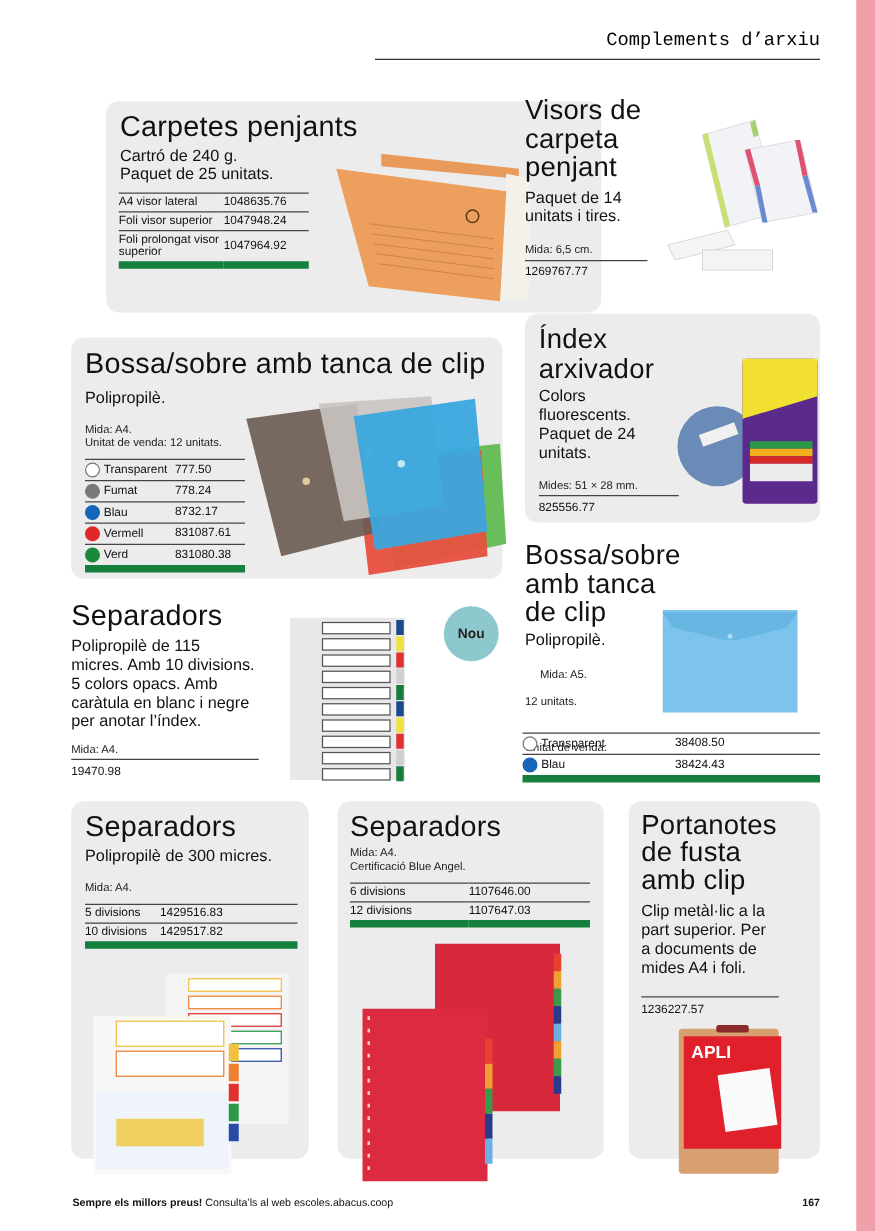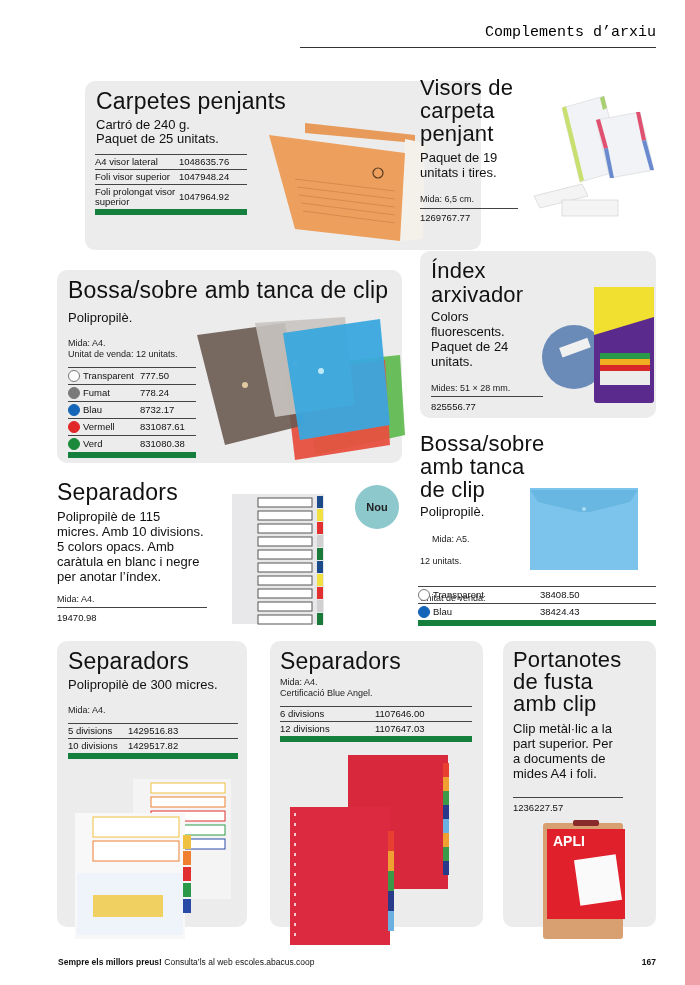--- a/index.html
+++ b/index.html
@@ -79,21 +79,21 @@
   </svg>
 </div>
 
 <div class="nocard" style="left:420px; top:76px; width:250px; height:160px;">
   <div class="title" style="position:absolute; left:0; top:0; line-height:23px;">
     <div>Visors de</div>
     <div>carpeta</div>
     <div>penjant</div>
   </div>
   <div class="desc" style="position:absolute; left:0; top:74px;">
-    <div>Paquet de 19</div>
+    <div>Paquet de 14</div>
     <div>unitats i tires.</div>
   </div>
   <div class="meta" style="position:absolute; left:0; top:118px;">Mida: 6,5 cm.</div>
   <div class="rule" style="position:absolute; left:0; top:132px; width:98px;"></div>
   <div class="code" style="position:absolute; left:0; top:136px;">1269767.77</div>
   <svg style="position:absolute; left:112px; top:14px;" width="140" height="130" viewBox="0 0 140 130">
     <polygon points="30,18 72,6 90,80 48,92" fill="#f2f3f6" stroke="#ccc" stroke-width="0.5"></polygon>
     <polygon points="30,18 34,16 52,90 48,92" fill="#c8e070"></polygon>
     <polygon points="68,8 72,6 75,18 71,20" fill="#a8d070"></polygon>
     <polygon points="64,30 108,22 122,80 78,88" fill="#f2f3f6" stroke="#ccc" stroke-width="0.5"></polygon>

